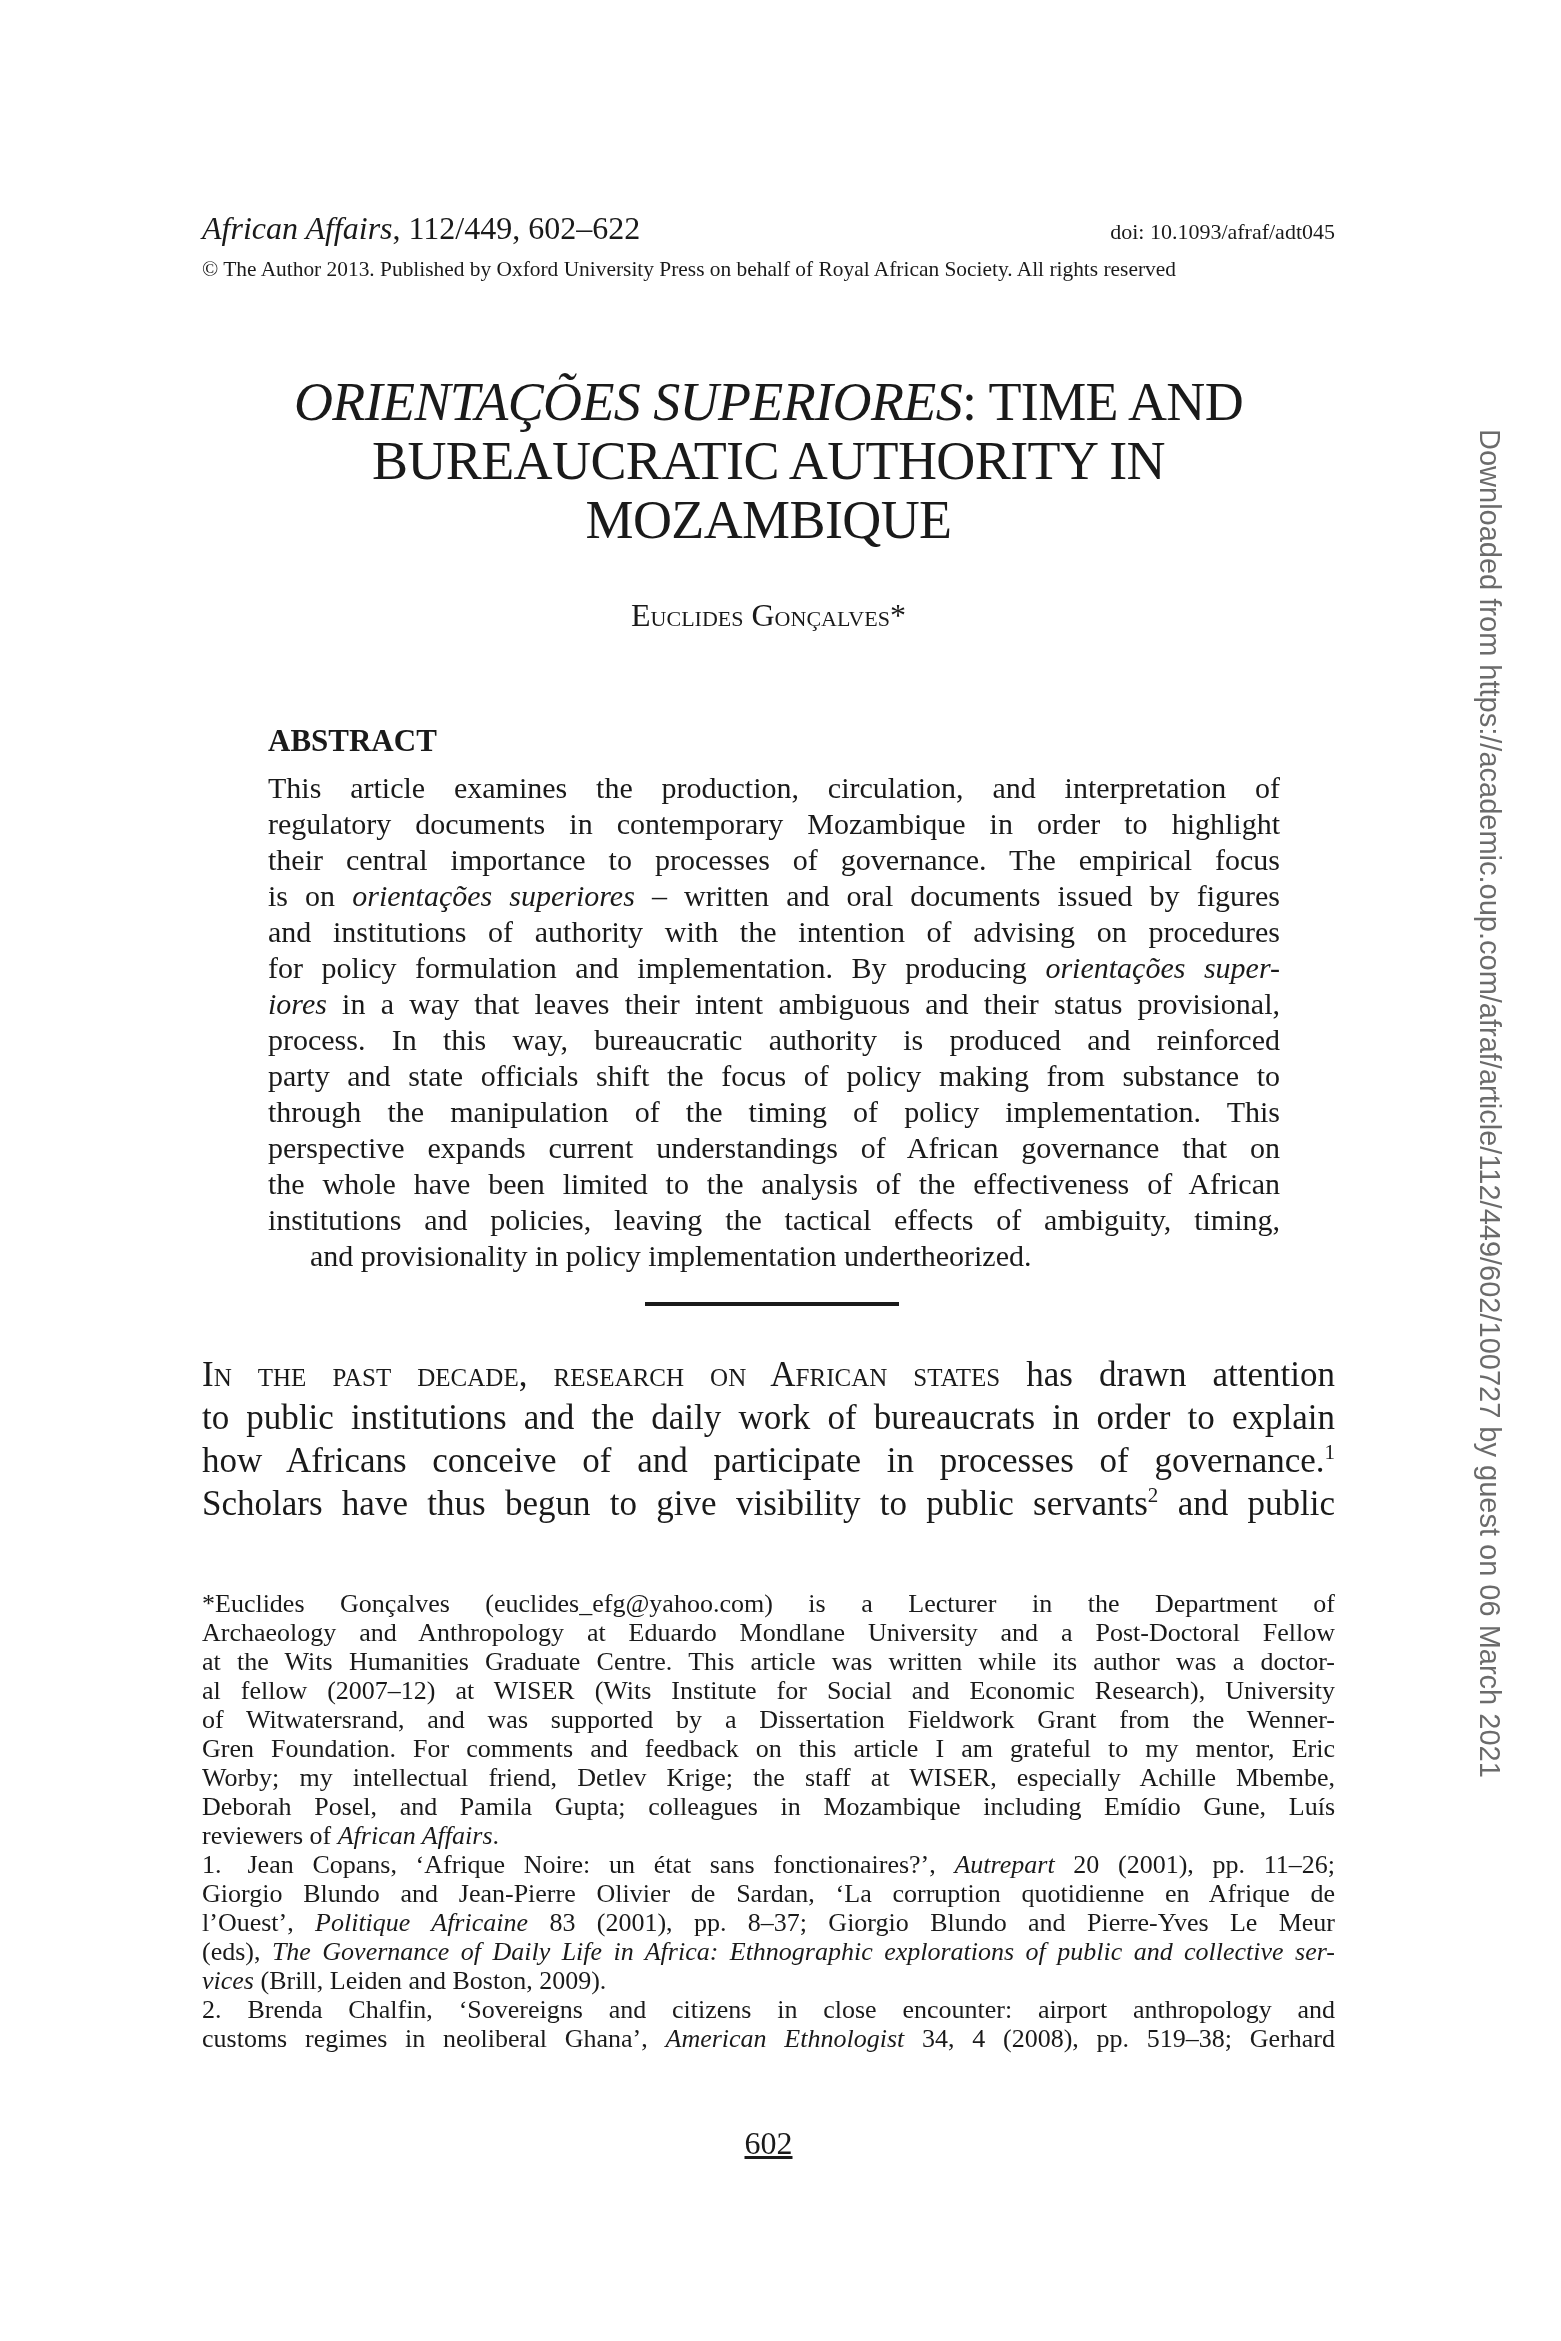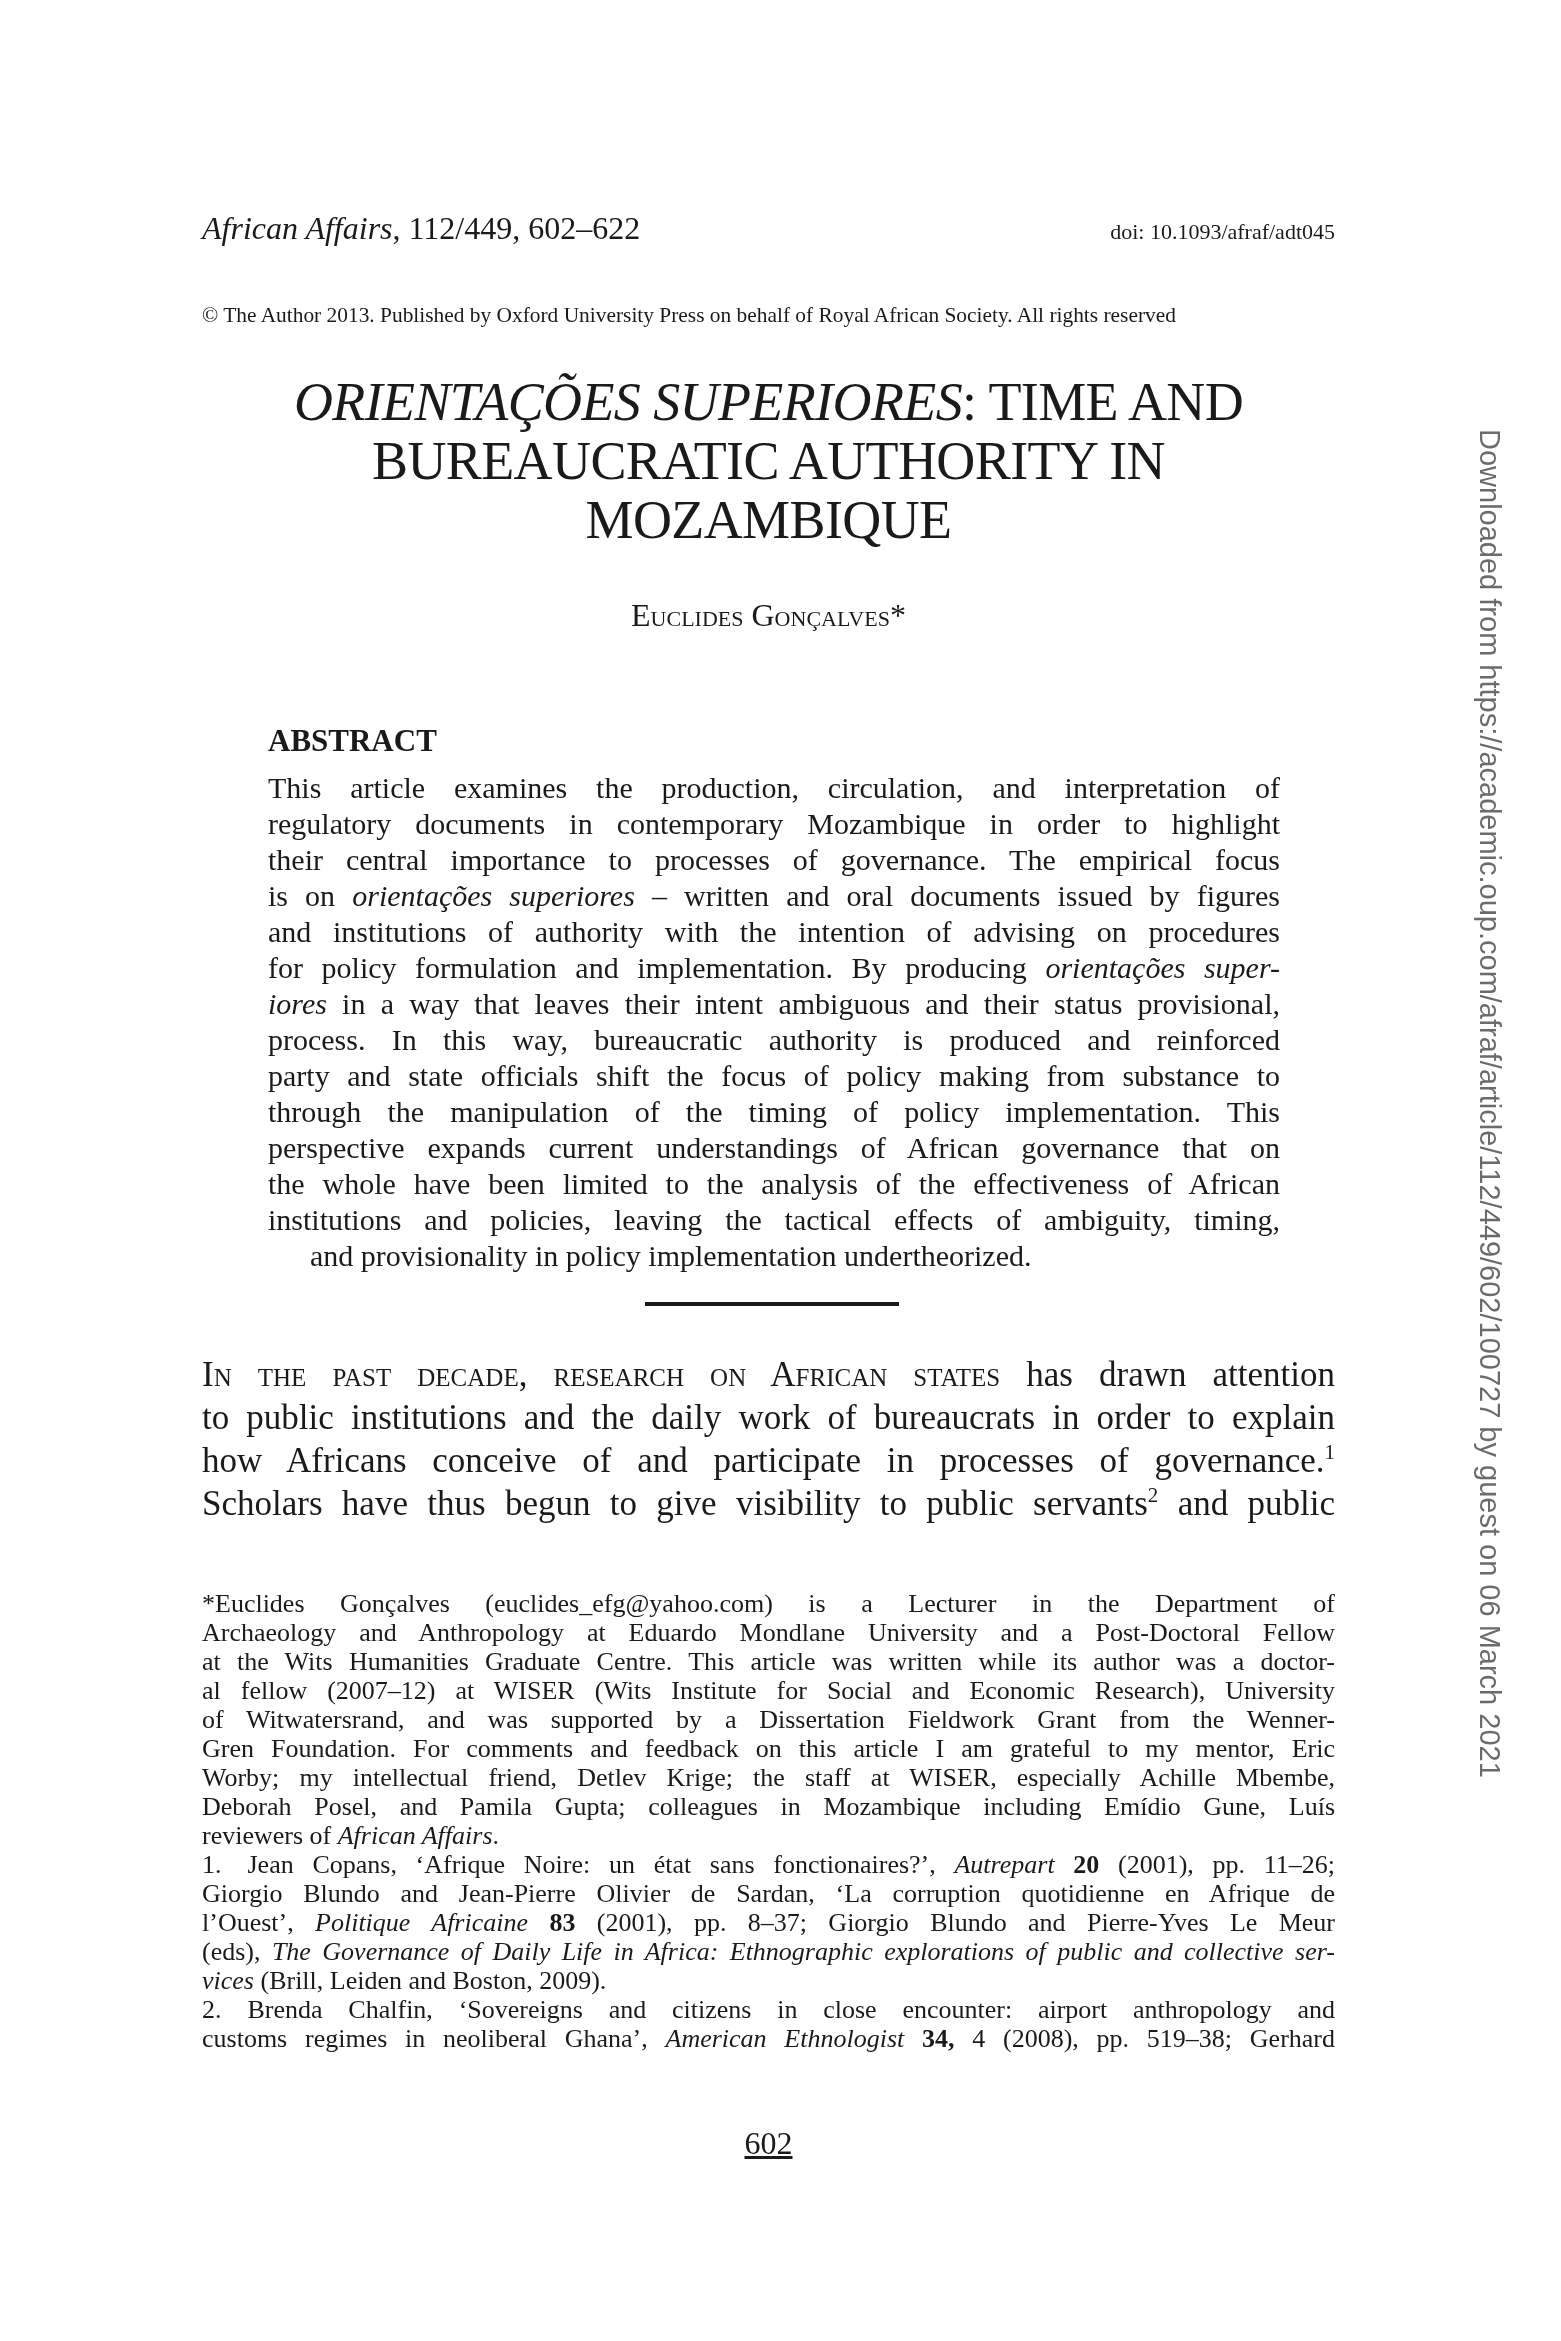--- a/index.html
+++ b/index.html
@@ -2,40 +2,40 @@
 <html style="font-size:9.8px"><head>
 <meta charset="utf-8">
 <style>
   html, body { margin: 0; padding: 0; background: #ffffff; }
   body { width: 1561px; height: 2342px; position: relative; overflow: hidden;
          font-family: "Liberation Serif", "DejaVu Serif", serif; color: #1a1a1a; }
   .abs { position: absolute; }
   .header-line1 { left: 202px; top: 210px; width: 1133px; font-size: 32px; line-height: 37px;
                   display: flex; justify-content: space-between; align-items: baseline; }
   .header-line1 .doi { font-size: 22px; }
-  .copyright { left: 202px; top: 256px; font-size: 21.4px; line-height: 27px; white-space: nowrap; margin-top: 46px; }
+  .copyright { left: 202px; top: 256px; font-size: 21.4px; line-height: 27px; white-space: nowrap; }
   .title { left: 202px; top: 373px; width: 1133px; text-align: center; font-size: 54px; line-height: 59px; letter-spacing: -0.6px; }
   .title .it { font-style: italic; }
   .author { left: 202px; top: 597px; width: 1133px; text-align: center; font-size: 32px; line-height: 37px; font-variant: small-caps; }
   .abstract-h { left: 268px; top: 722px; font-size: 31px; line-height: 37px; font-weight: bold; text-align: center; }
   .abstract { left: 268px; top: 770px; width: 1012px; font-size: 30px; line-height: 36px; text-align: justify; }
   .abstract .ln { display: block; text-align: justify; text-align-last: justify; white-space: nowrap; }
   .abstract .ln.last { text-align-last: left; margin-left: 42px; }
   .rule { left: 645px; top: 1302px; width: 254px; height: 3.7px; background: #1a1a1a; }
   .body-text { left: 202px; top: 1353px; width: 1133px; font-size: 35px; line-height: 43px; }
   .ln { display: block; text-align: justify; text-align-last: justify; white-space: nowrap; }
   .ln.last { text-align-last: left; }
   .sc { font-variant: small-caps; }
   sup { font-size: 60%; line-height: 0; vertical-align: super; }
   .footnotes { left: 202px; top: 1589px; width: 1133px; font-size: 26px; line-height: 29px; }
   .page-num { left: 202px; top: 2125px; width: 1133px; text-align: center; font-size: 32px; line-height: 37px; text-decoration: underline; }
   .side-text { left: 1479px; top: 429px; width: 1408px; transform-origin: 0 0; transform: rotate(90deg) translateY(-27.6px);
                font-family: "Liberation Sans", "DejaVu Sans", sans-serif; font-size: 29px; line-height: 34px; color: #6b6b6b; white-space: nowrap; }
   .i { font-style: italic; }
-  .b { font-weight: bold; }
+  .b { font-weight: normal; }
 </style>
 </head>
 <body>
 
 <div class="abs header-line1">
   <span><span class="i">African Affairs</span><span>, 112/449, 602–622</span></span>
   <span class="doi">doi: 10.1093/afraf/adt045</span>
 </div>
 <div class="abs copyright">© The Author 2013. Published by Oxford University Press on behalf of Royal African Society. All rights reserved</div>
 

